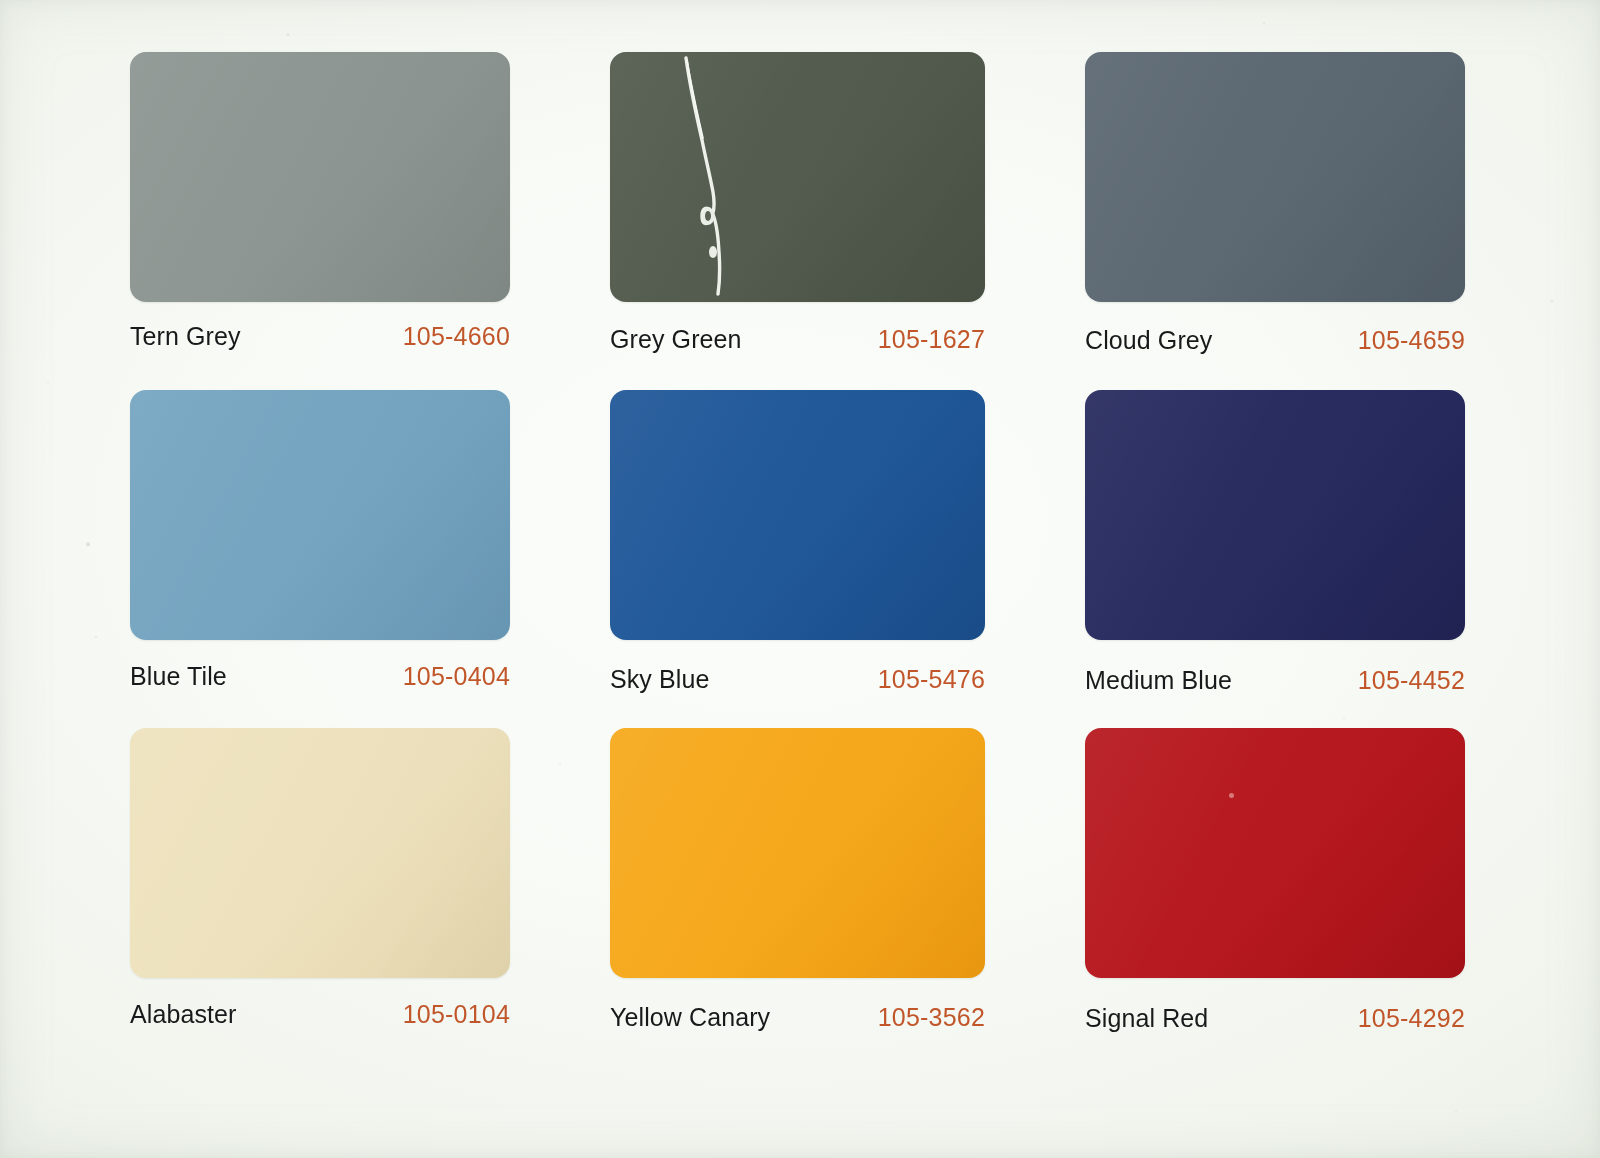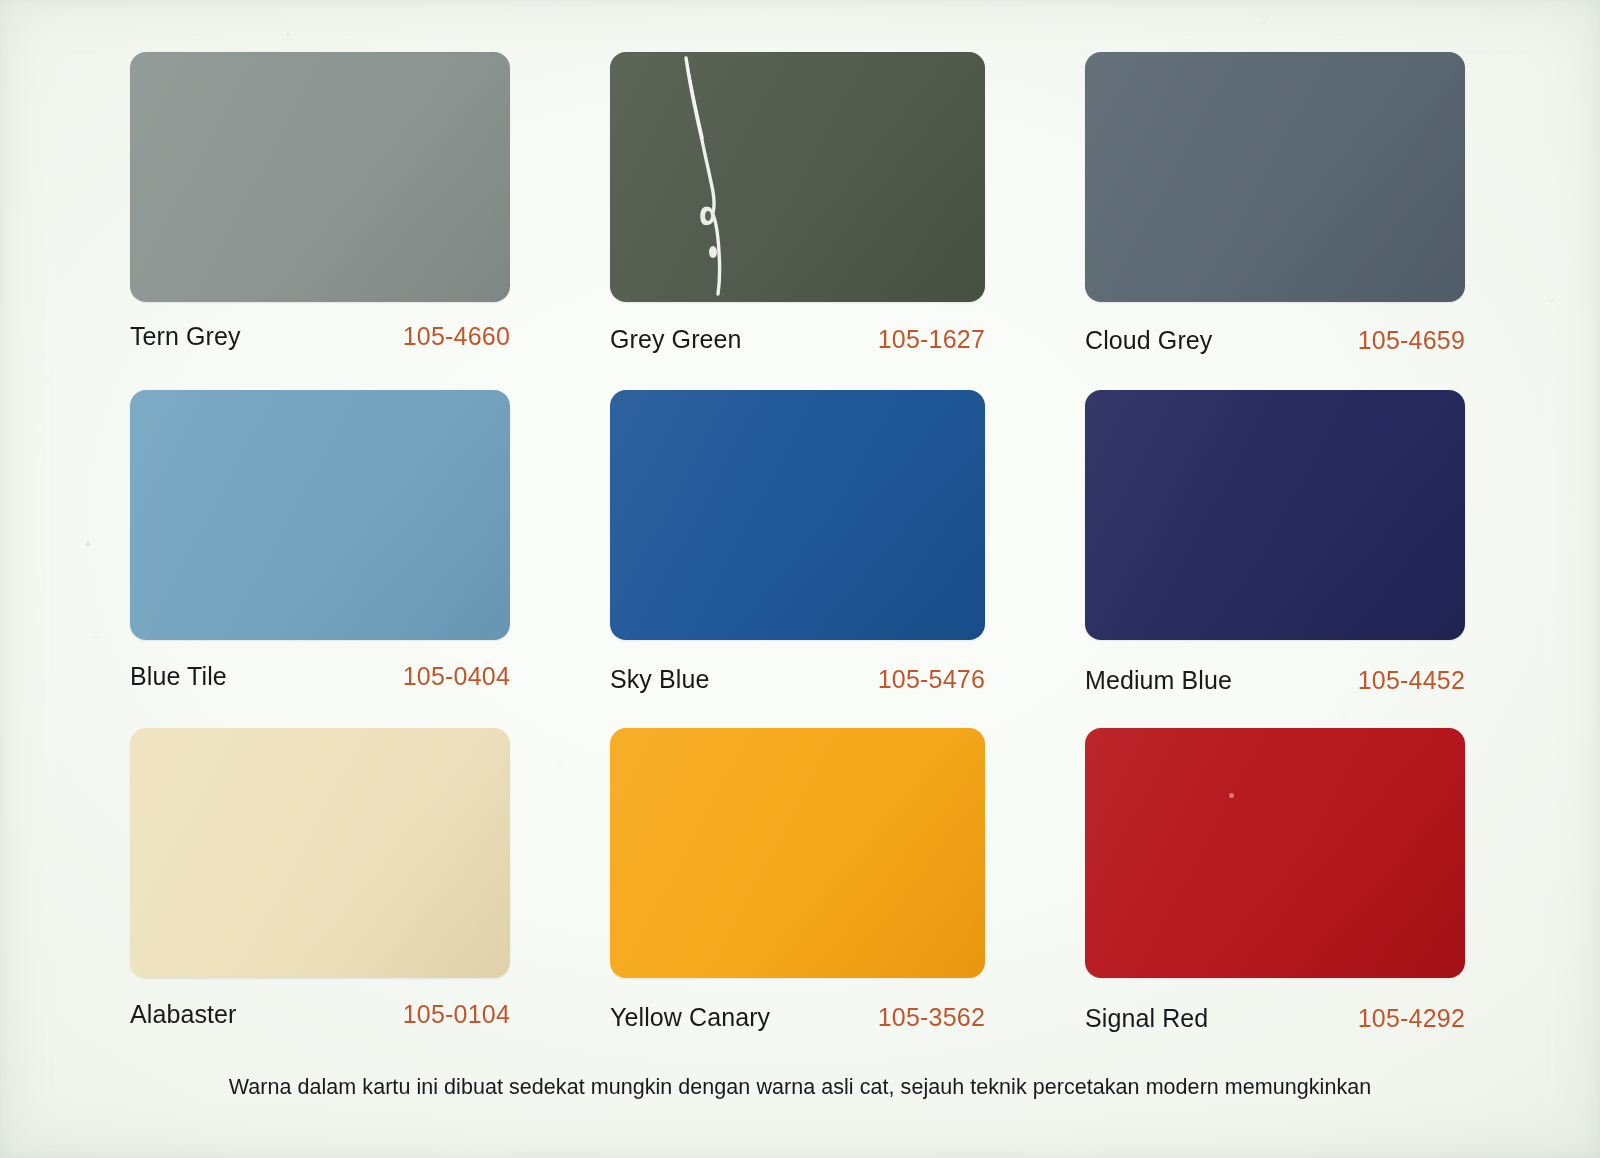--- a/index.html
+++ b/index.html
@@ -247,14 +247,13 @@
         <div class="swatch-caption">
           <span class="swatch-name">Signal Red</span>
           <span class="swatch-code">105-4292</span>
         </div>
       </div>
     </div>
 
   <div id="paper-grain"></div>
   <div id="scan-edge"></div>
 
-  <div id="footer-note">Warna dalam kartu ini dibuat sedekat mungkin dengan warna asli cat, sejauh teknik percetakan modern memungkinkan</div>
 </div>
 
 </body></html>

